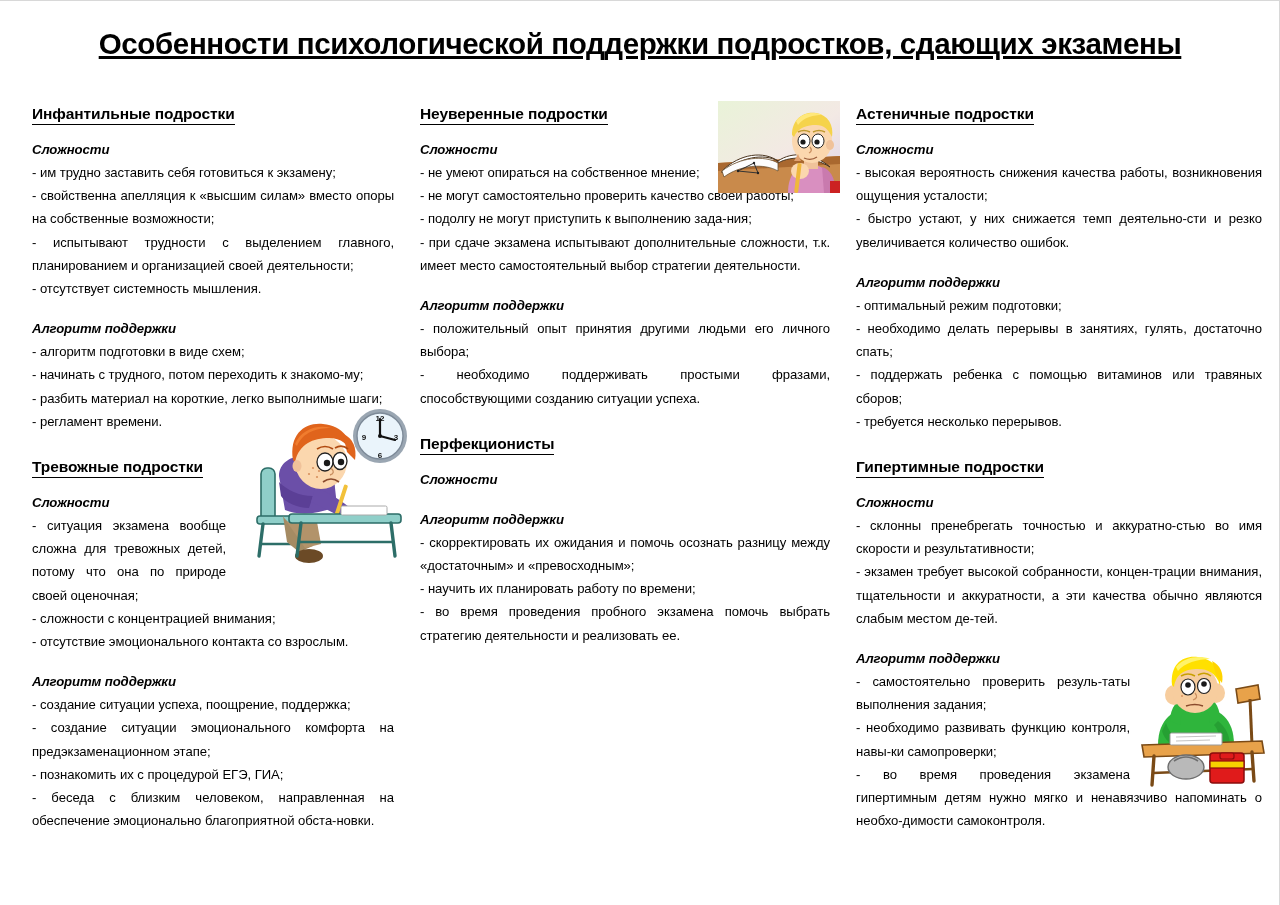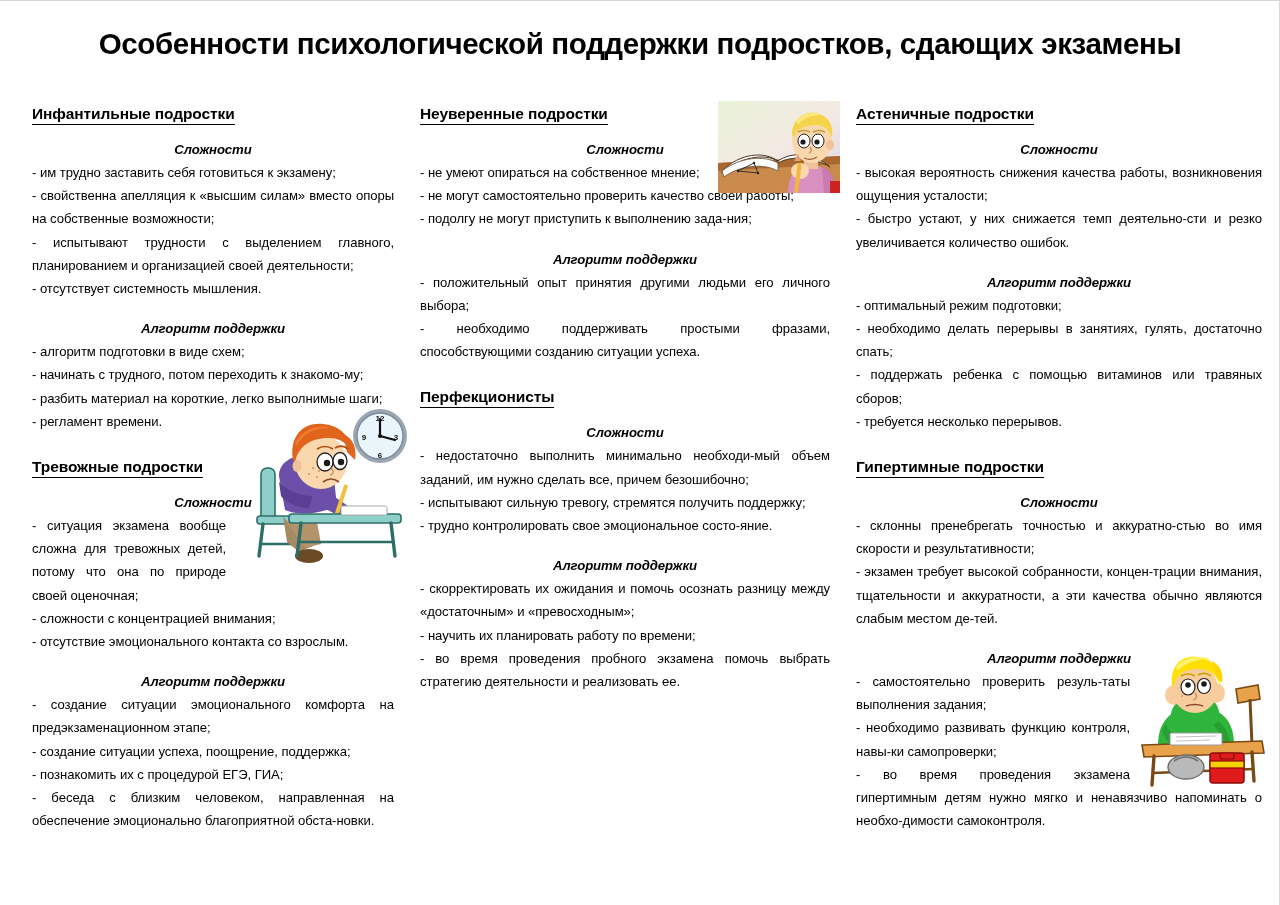--- a/index.html
+++ b/index.html
@@ -25,20 +25,21 @@
     border-top: 1px solid #d8d8d8;
     border-right: 1px solid #d8d8d8;
     background: #fff;
   }
 
   
   .title-block {
     position: absolute;
     left: 0; top: 0;
     width: 1280px;
+    text-decoration: underline;
   }
   .poster-title {
     font-size: 30px;
     font-weight: bold;
     line-height: 34px;
     text-align: center;
     letter-spacing: -0.4px;
     margin: 26px 16px 0 16px;
     white-space: nowrap;
     font-stretch: condensed;
@@ -80,21 +81,20 @@
   }
   .sec-head-wrap { margin-bottom: 13px; }
 
   .sub-head {
     font-size: 13.2px;
     font-weight: bold;
     font-style: italic;
     line-height: 19px;
     margin: 0 0 2px 0;
     letter-spacing: -0.1px;
-    text-align: center;
   }
 
   .body-text {
     font-size: 13.1px;
     line-height: 23.2px;
     text-align: justify;
     text-justify: inter-word;
     margin: 0;
     letter-spacing: -0.05px;
     hyphens: manual;
@@ -172,61 +172,57 @@
         <div class="sub-head">Сложности</div>
         <div class="float-shape-clock"></div>
         <div class="body-text">
             <p>-  ситуация  экзамена  вообще сложна  для  тревожных  детей, потому что она по природе своей оценочная;</p>
             <p>- сложности с концентрацией внимания;</p>
             <p>- отсутствие эмоционального контакта со взрослым.</p>
           </div>
         <div class="gap-md"></div>
         <div class="sub-head">Алгоритм поддержки</div>
         <div class="body-text">
+            <p>- создание ситуации успеха, поощрение, поддержка;</p>
             <p>-  создание  ситуации  эмоционального  комфорта  на предэкзаменационном этапе;</p>
-            <p>- создание ситуации успеха, поощрение, поддержка;</p>
             <p>- познакомить их  с процедурой ЕГЭ, ГИА;</p>
             <p>-  беседа  с  близким  человеком,  направленная  на обеспечение  эмоционально  благоприятной  обста-новки.</p>
           </div>
       </div>
 
     </div>
 
     <div class="col col-2">
 
       <div>
         <div class="sec-head-wrap">
           <div class="sec-head">Неуверенные подростки</div>
         </div>
         <div class="sub-head">Сложности</div>
         <div class="body-text">
             <p>- не умеют опираться на собственное мнение;</p>
             <p>- не могут самостоятельно проверить качество своей работы;</p>
             <p>-  подолгу  не  могут  приступить  к  выполнению  зада-ния;</p>
+            <p>- при сдаче экзамена испытывают дополнительные сложности, т.к. имеет место самостоятельный выбор стратегии деятельности.</p>
           </div>
         <div class="gap-md"></div>
         <div class="sub-head">Алгоритм поддержки</div>
         <div class="body-text">
             <p>-  положительный  опыт  принятия  другими  людьми его личного выбора;</p>
             <p>-  необходимо  поддерживать  простыми  фразами, способствующими созданию ситуации успеха.</p>
           </div>
       </div>
 
       <div class="gap-lg"></div>
 
       <div>
         <div class="sec-head-wrap">
           <div class="sec-head">Перфекционисты</div>
         </div>
         <div class="sub-head">Сложности</div>
-        <div class="body-text">
-            <p>-  недостаточно  выполнить  минимально  необходи-мый объем заданий, им нужно сделать все, причем безошибочно;</p>
-            <p>- испытывают сильную тревогу, стремятся получить поддержку;</p>
-            <p>- трудно контролировать свое эмоциональное состо-яние.</p>
-          </div>
         <div class="gap-md"></div>
         <div class="sub-head">Алгоритм поддержки</div>
         <div class="body-text">
             <p>-  скорректировать  их  ожидания  и  помочь  осознать разницу между «достаточным» и «превосходным»;</p>
             <p>- научить их планировать работу по времени;</p>
             <p>-  во  время  проведения  пробного  экзамена  помочь выбрать стратегию деятельности и реализовать ее.</p>
           </div>
       </div>
 
     </div>

